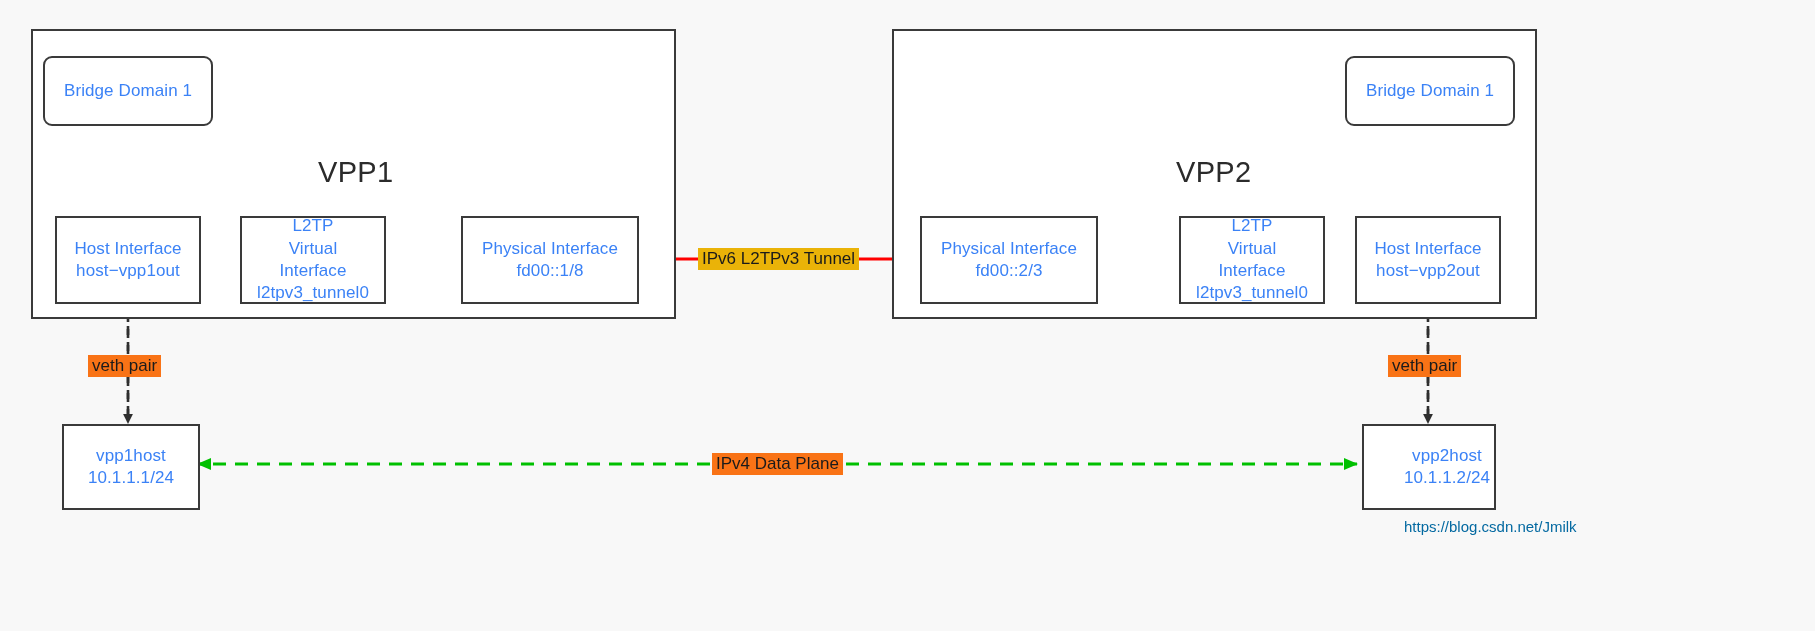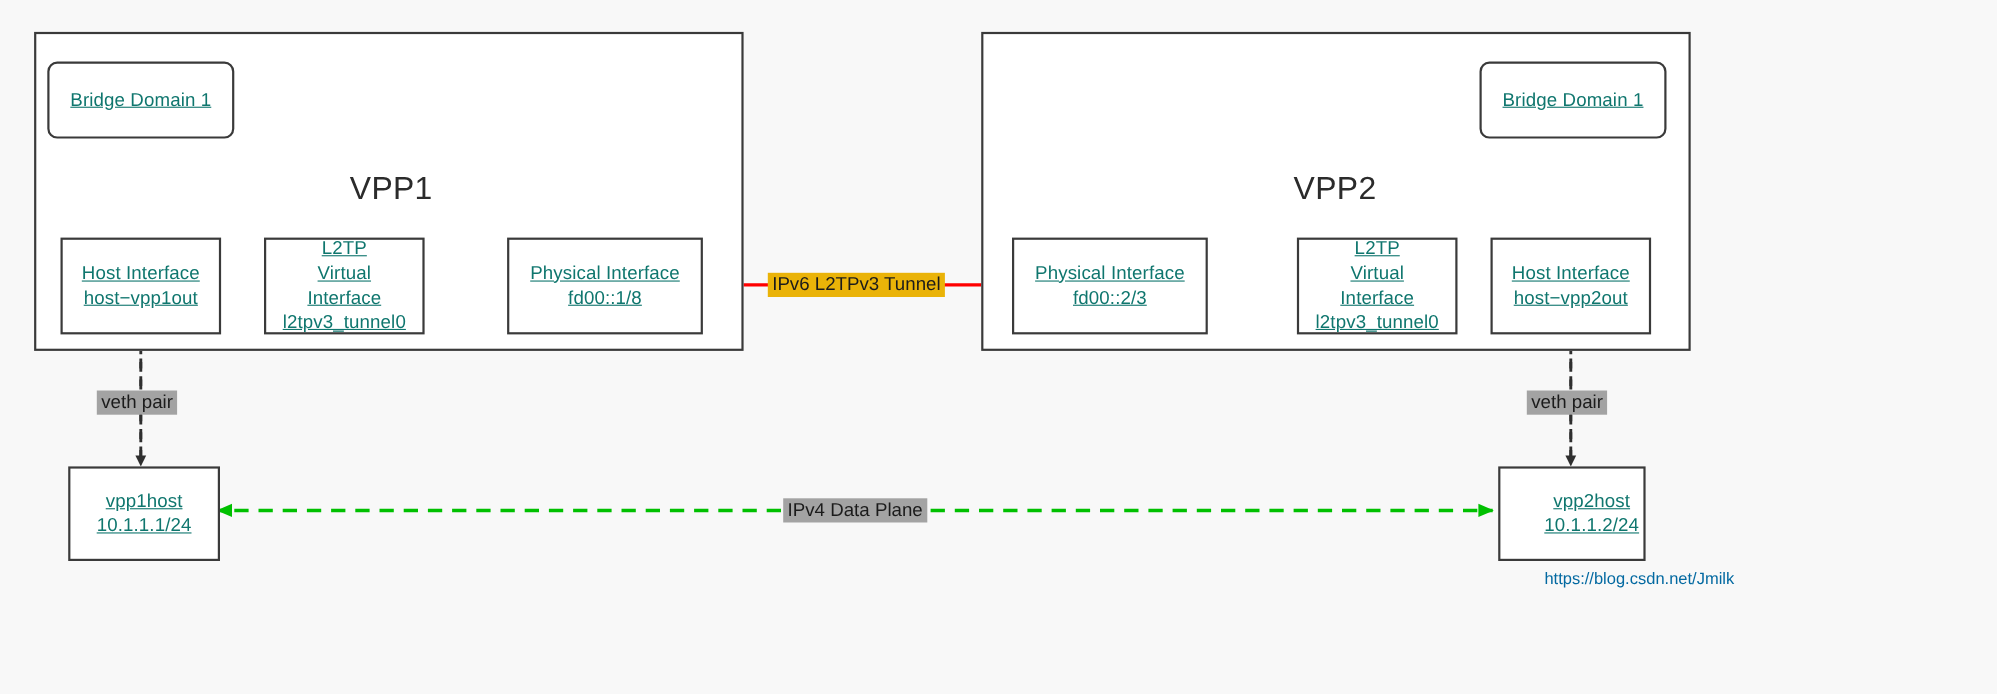--- a/index.html
+++ b/index.html
@@ -26,46 +26,45 @@
   }
   .node-box {
     position: absolute;
     box-sizing: border-box;
     background: #ffffff;
     border: 2.5px solid #3a3a3a;
     display: flex;
     flex-direction: column;
     align-items: center;
     justify-content: center;
-    color: #0f766e;
+    color: #3b82f6;
     font-size: 17px;
     line-height: 1.32;
     text-align: center;
     letter-spacing: 0.1px;
-    text-decoration: underline;
   }
   .node-box.rounded { border-radius: 9px; }
   .container-box {
     position: absolute;
     box-sizing: border-box;
     background: #ffffff;
     border: 2.5px solid #3a3a3a;
   }
   .vpp-label {
     position: absolute;
     font-size: 29px;
     color: #2b2b2b;
     letter-spacing: 0.3px;
     white-space: nowrap;
   }
   .edge-label {
     position: absolute;
     font-size: 17px;
     color: #1b1b1b;
-    background: #a3a3a3;
+    background: #f97316;
     padding: 1px 4px;
     white-space: nowrap;
   }
   .edge-label.on-white { background: #eab308; }
   .watermark {
     position: absolute;
     font-size: 15px;
     color: #0369a1;
     white-space: nowrap;
     user-select: none;

